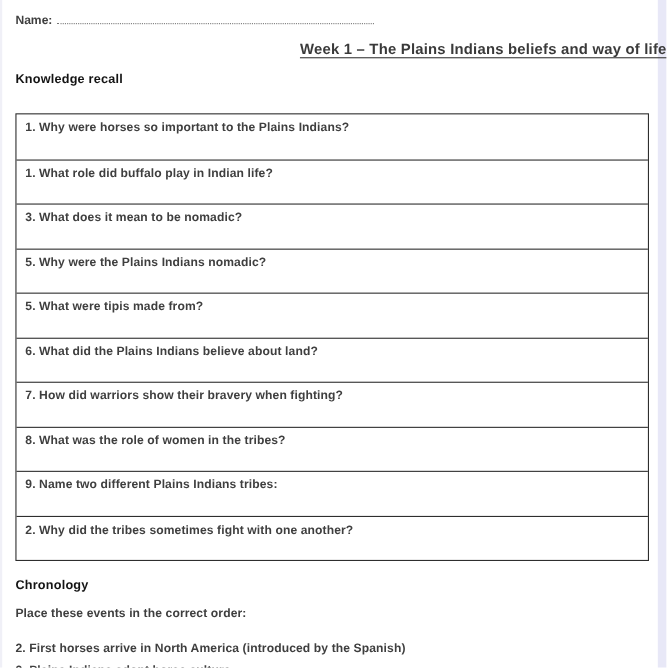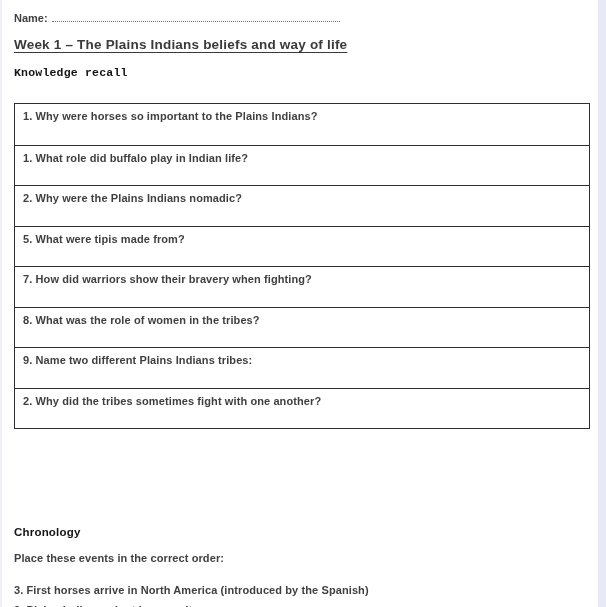--- a/index.html
+++ b/index.html
@@ -25,32 +25,32 @@
   }
   .name-dots {
     display: inline-block;
     width: 288px; height: 11px;
     border-bottom: 1px dotted #777;
     margin-left: 4px;
     vertical-align: baseline;
   }
   .worksheet-title {
     position: absolute; top: 37px; left: 14px; right: 0;
-    text-align: left;
+    text-align: right;
     font-size: 13.5px; color: #3a3a3a;
     text-decoration: underline;
     text-underline-offset: 3px;
     letter-spacing: 0.2px;
   }
   .section-heading {
     position: absolute; left: 14px;
     font-size: 11.5px; font-weight: 700; color: #141414;
     letter-spacing: 0.2px;
   }
-  .heading-knowledge { top: 66px; font-family: Liberation Mono, monospace; }
+  .heading-knowledge { top: 66px; }
   .heading-chronology { top: 526px; }
   .qtable {
     position: absolute; top: 103px; left: 14px;
     width: 576px;
     border: 1px solid #2e2e2e;
     background: #ffffff;
   }
   .qrow {
     height: 40.5px;
     border-top: 1px solid #2e2e2e;
@@ -81,28 +81,30 @@
   <span>Name:</span><span class="name-dots"></span>
 </div>
 
 <div class="worksheet-title">Week 1 – The Plains Indians beliefs and way of life</div>
 
 <div class="section-heading heading-knowledge">Knowledge recall</div>
 
 <div class="qtable">
   <div class="qrow">1. Why were horses so important to the Plains Indians?</div>
   <div class="qrow">1. What role did buffalo play in Indian life?</div>
-  <div class="qrow">2. Why were the Plains Indians nomadic?</div>
+  <div class="qrow">3. What does it mean to be nomadic?</div>
+  <div class="qrow">5. Why were the Plains Indians nomadic?</div>
   <div class="qrow">5. What were tipis made from?</div>
+  <div class="qrow">6. What did the Plains Indians believe about land?</div>
   <div class="qrow">7. How did warriors show their bravery when fighting?</div>
   <div class="qrow">8. What was the role of women in the tribes?</div>
   <div class="qrow">9. Name two different Plains Indians tribes:</div>
   <div class="qrow">2. Why did the tribes sometimes fight with one another?</div>
 </div>
 
 <div class="section-heading heading-chronology">Chronology</div>
 
 <div class="instruction">Place these events in the correct order:</div>
 
 <div class="events">
-  <div class="event-line">3. First horses arrive in North America (introduced by the Spanish)</div>
+  <div class="event-line">2. First horses arrive in North America (introduced by the Spanish)</div>
   <div class="event-line">2. Plains Indians adopt horse culture</div>
 </div>
 
 </body></html>

